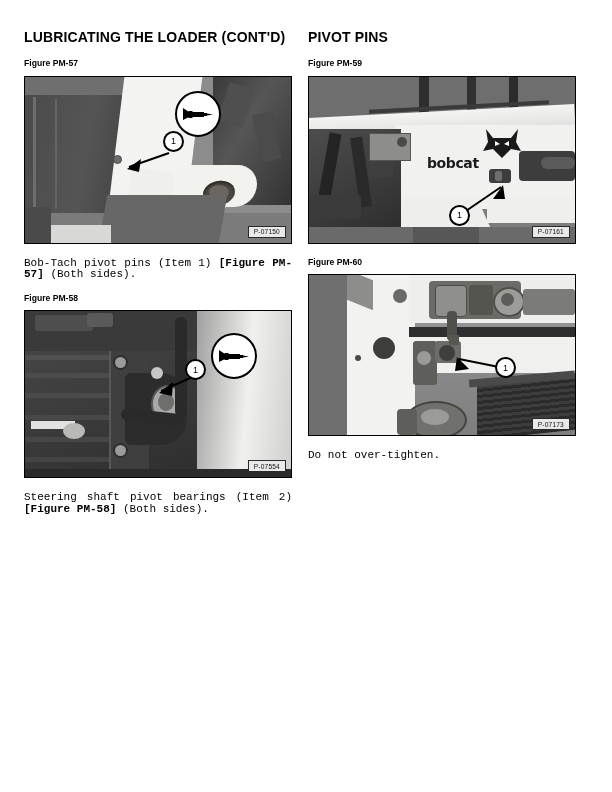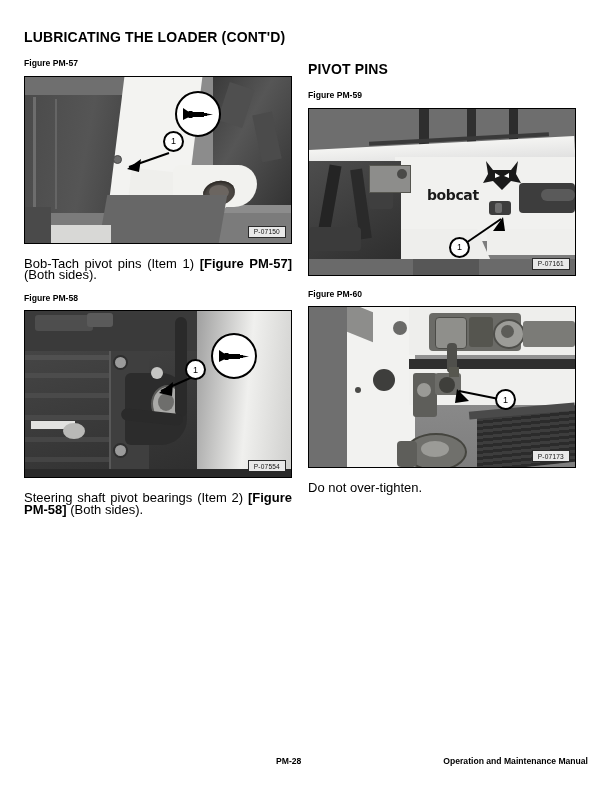--- a/index.html
+++ b/index.html
@@ -22,40 +22,41 @@
     height: 792px;
   }
 
   
   .col {
     position: absolute;
     top: 30px;
     width: 268px;
   }
   .col-left  { left: 24px; }
-  .col-right { left: 308px; margin-top: 32px; }
+  .col-right { left: 308px; }
 
   .section-title {
     font-size: 14px;
     font-weight: bold;
     letter-spacing: 0.15px;
     margin: 0 0 14px 0;
     line-height: 1.1;
   }
   .figure-label {
     font-size: 8.6px;
     font-weight: bold;
     margin: 0 0 7px 0;
     line-height: 1.1;
   }
   .body-text {
-    font-size: 13px;
+    font-size: 11px;
     line-height: 11.6px;
     text-align: justify;
     margin: 0 0 12px 0;
+    font-family: Liberation Mono, monospace;
   }
   .body-text b { font-weight: bold; }
   .gap-after-figure { margin-top: 13px; }
 
   
   .photo {
     position: relative;
     width: 266px;
     height: 166px;
     border: 1.6px solid #000;
@@ -369,18 +370,14 @@
       <div class="partno" data-name="part-number-label-pm-60">P-07173</div>
     </div>
 
 
 
     <div class="body-text" data-name="paragraph-over-tighten">
       <span data-name="text-segment">Do not over-tighten.</span>
     </div>
   </div>
 
-  <div class="footer" data-name="page-footer">
-    <div class="footer-page" data-name="footer-page-number">PM-28</div>
-    <div class="footer-manual" data-name="footer-manual-title">Operation and Maintenance Manual</div>
-  </div>
 
 </div>
 
 </body></html>

